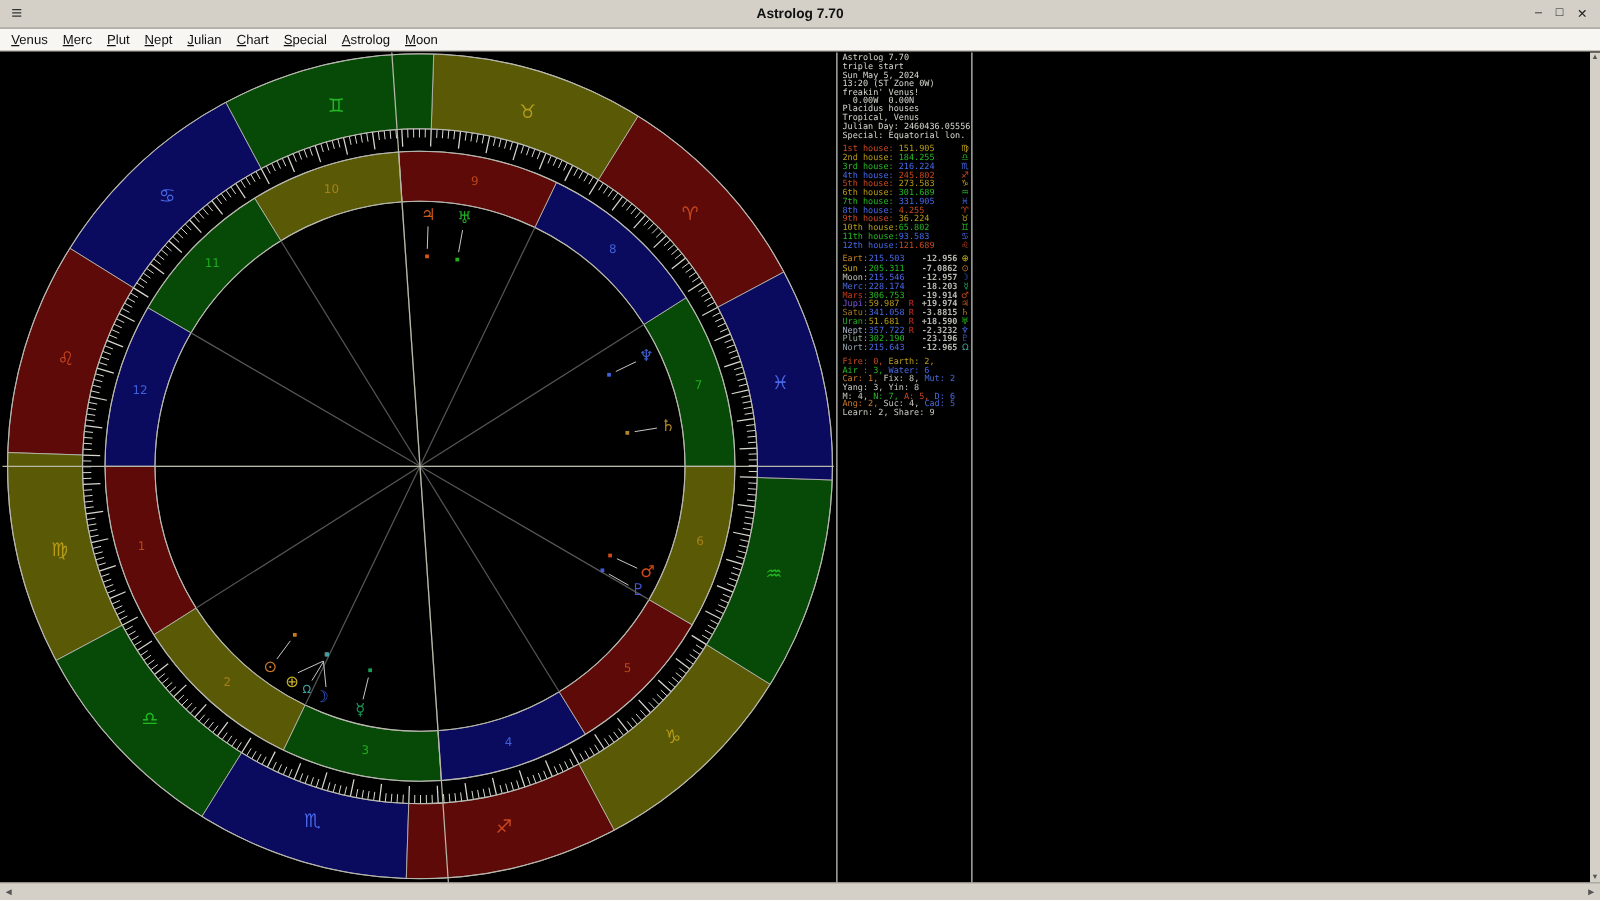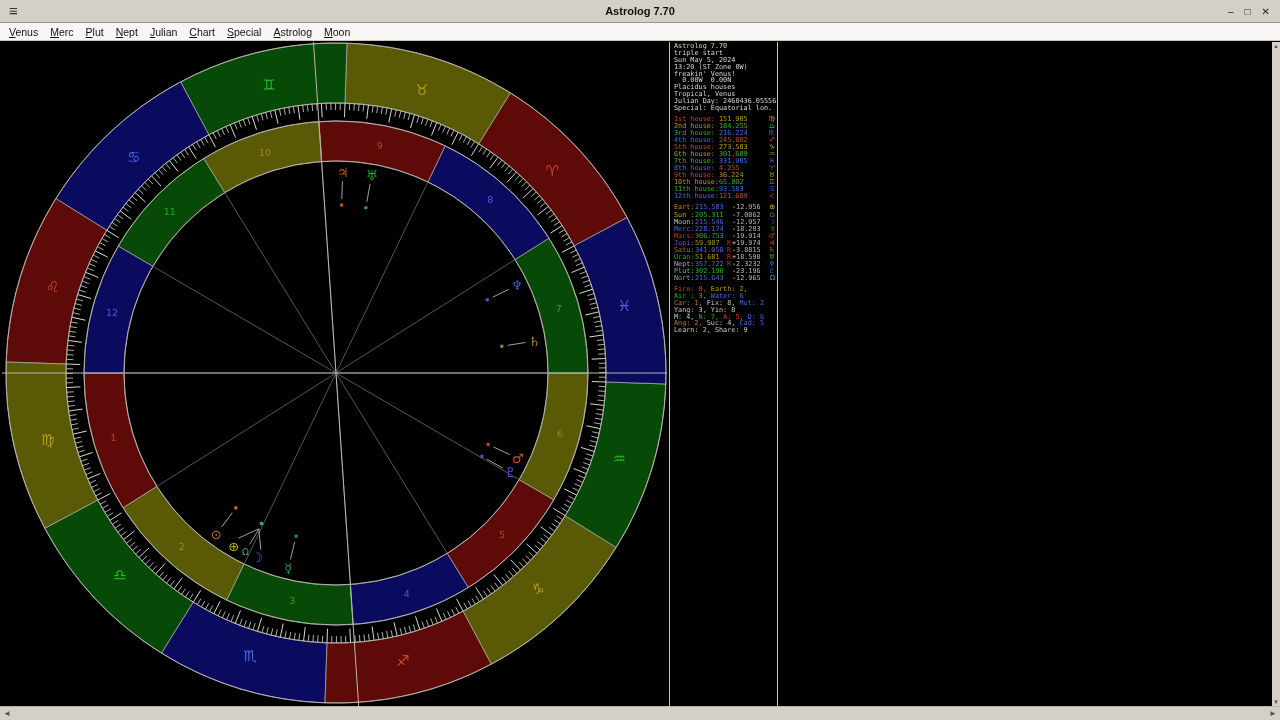--- a/index.html
+++ b/index.html
@@ -24,21 +24,21 @@
       white-space:pre;color:#d8d8d0;}
   .sb-line{height:6.9px;}
   .sb-gap{height:4px;}
   .sb-row{display:flex;height:7.05px;align-items:baseline;}
   .h-label{width:45px;}
   .h-val{width:30px;text-align:left;}
   .h-glyph{margin-left:auto;font-family:"DejaVu Sans",sans-serif;font-size:7px;}
   .p-name{width:21px;}
   .p-val{width:32px;text-align:left;}
   .p-r{width:5px;}
-  .p-lat{width:34px;text-align:left;}
+  .p-lat{width:34px;text-align:right;font-weight:bold;}
   .p-glyph{margin-left:auto;font-family:"DejaVu Sans",sans-serif;font-size:7px;}
   .vscroll{position:absolute;top:42px;right:0;width:8px;height:664px;background:#d4d0c8;
            display:flex;flex-direction:column;justify-content:space-between;align-items:center;}
   .vscroll span{font-size:6px;color:#555;line-height:8px;}
   .hscroll{position:absolute;top:706px;left:0;width:1280px;height:14px;background:#d4d0c8;
            display:flex;justify-content:space-between;align-items:center;box-sizing:border-box;
            border-top:1px solid #b9b5ad;padding:0 3px;}
   .hscroll span{font-size:8px;color:#555;}
 </style>
 </head>

